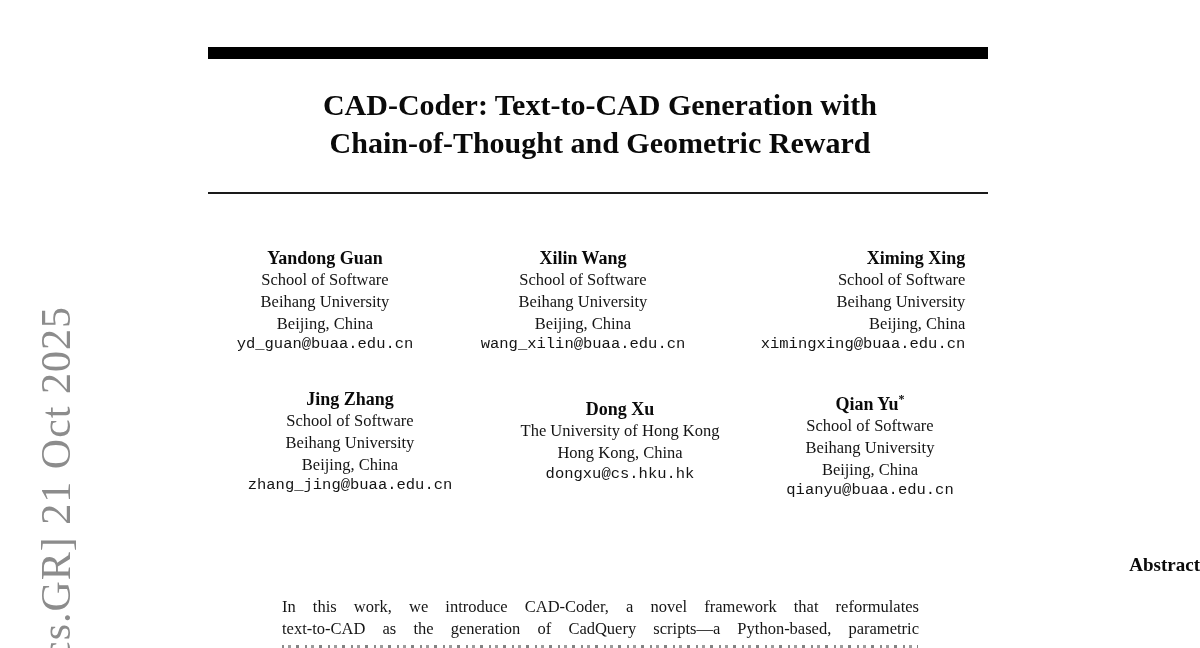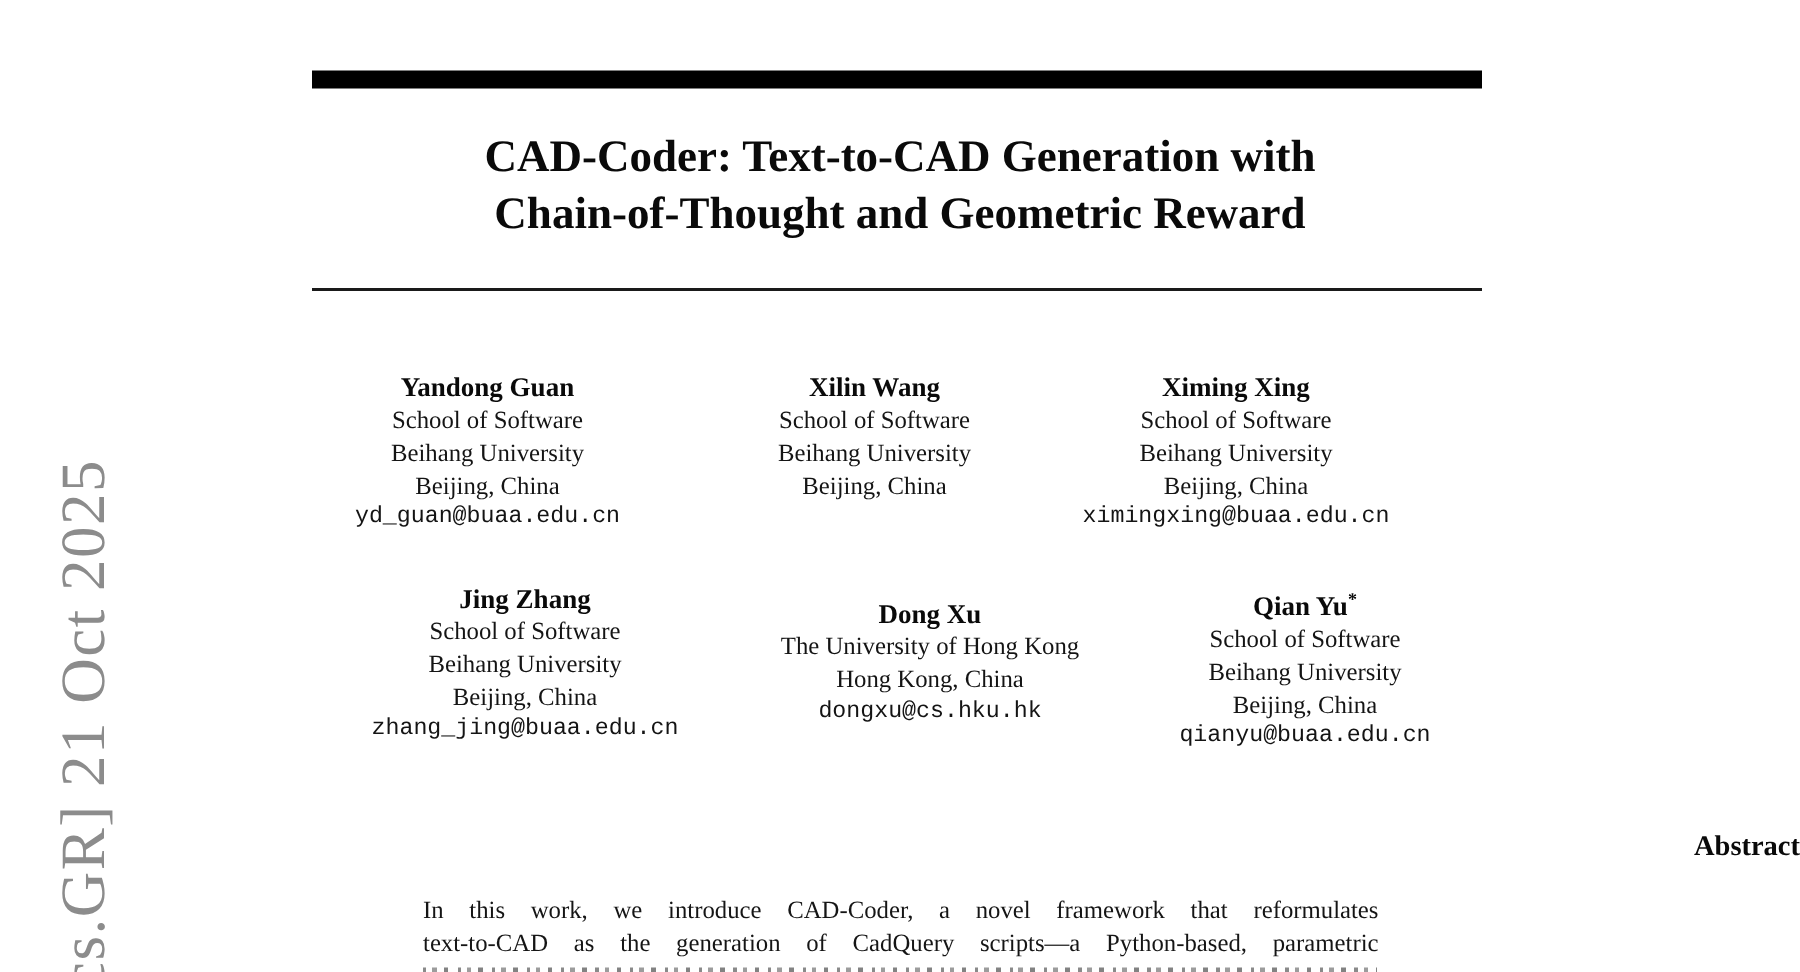--- a/index.html
+++ b/index.html
@@ -85,21 +85,21 @@
   .author-block .author-email {
     font-family: "Liberation Mono", monospace;
     font-size: 15.5px;
     line-height: 21.8px;
     letter-spacing: 0px;
   }
   .row1 { top: 247px; }
   .row2 { top: 388px; }
   .cx-335 { left: 325px; }
   .cx-583 { left: 583px; }
-  .cx-848 { left: 824px; }
+  .cx-848 { left: 863px; text-align: right; }
   .cx-350 { left: 350px; }
   .cx-620 { left: 620px; margin-top: 10px; }
   .cx-870 { left: 870px; }
 
   .abstract-heading {
     position: absolute;
     left: 0;
     top: 554px;
     width: 1200px;
     text-align: right;
@@ -162,20 +162,21 @@
     <div class="affil-line">Beihang University</div>
     <div class="affil-line">Beijing, China</div>
     <div class="author-email">yd_guan@buaa.edu.cn</div>
   </div>
 
   <div class="author-block row1 cx-583">
     <div class="author-name">Xilin Wang</div>
     <div class="affil-line">School of Software</div>
     <div class="affil-line">Beihang University</div>
     <div class="affil-line">Beijing, China</div>
+    <div class="author-email">wang_xilin@buaa.edu.cn</div>
   </div>
 
   <div class="author-block row1 cx-848">
     <div class="author-name">Ximing Xing</div>
     <div class="affil-line">School of Software</div>
     <div class="affil-line">Beihang University</div>
     <div class="affil-line">Beijing, China</div>
     <div class="author-email">ximingxing@buaa.edu.cn</div>
   </div>
 

